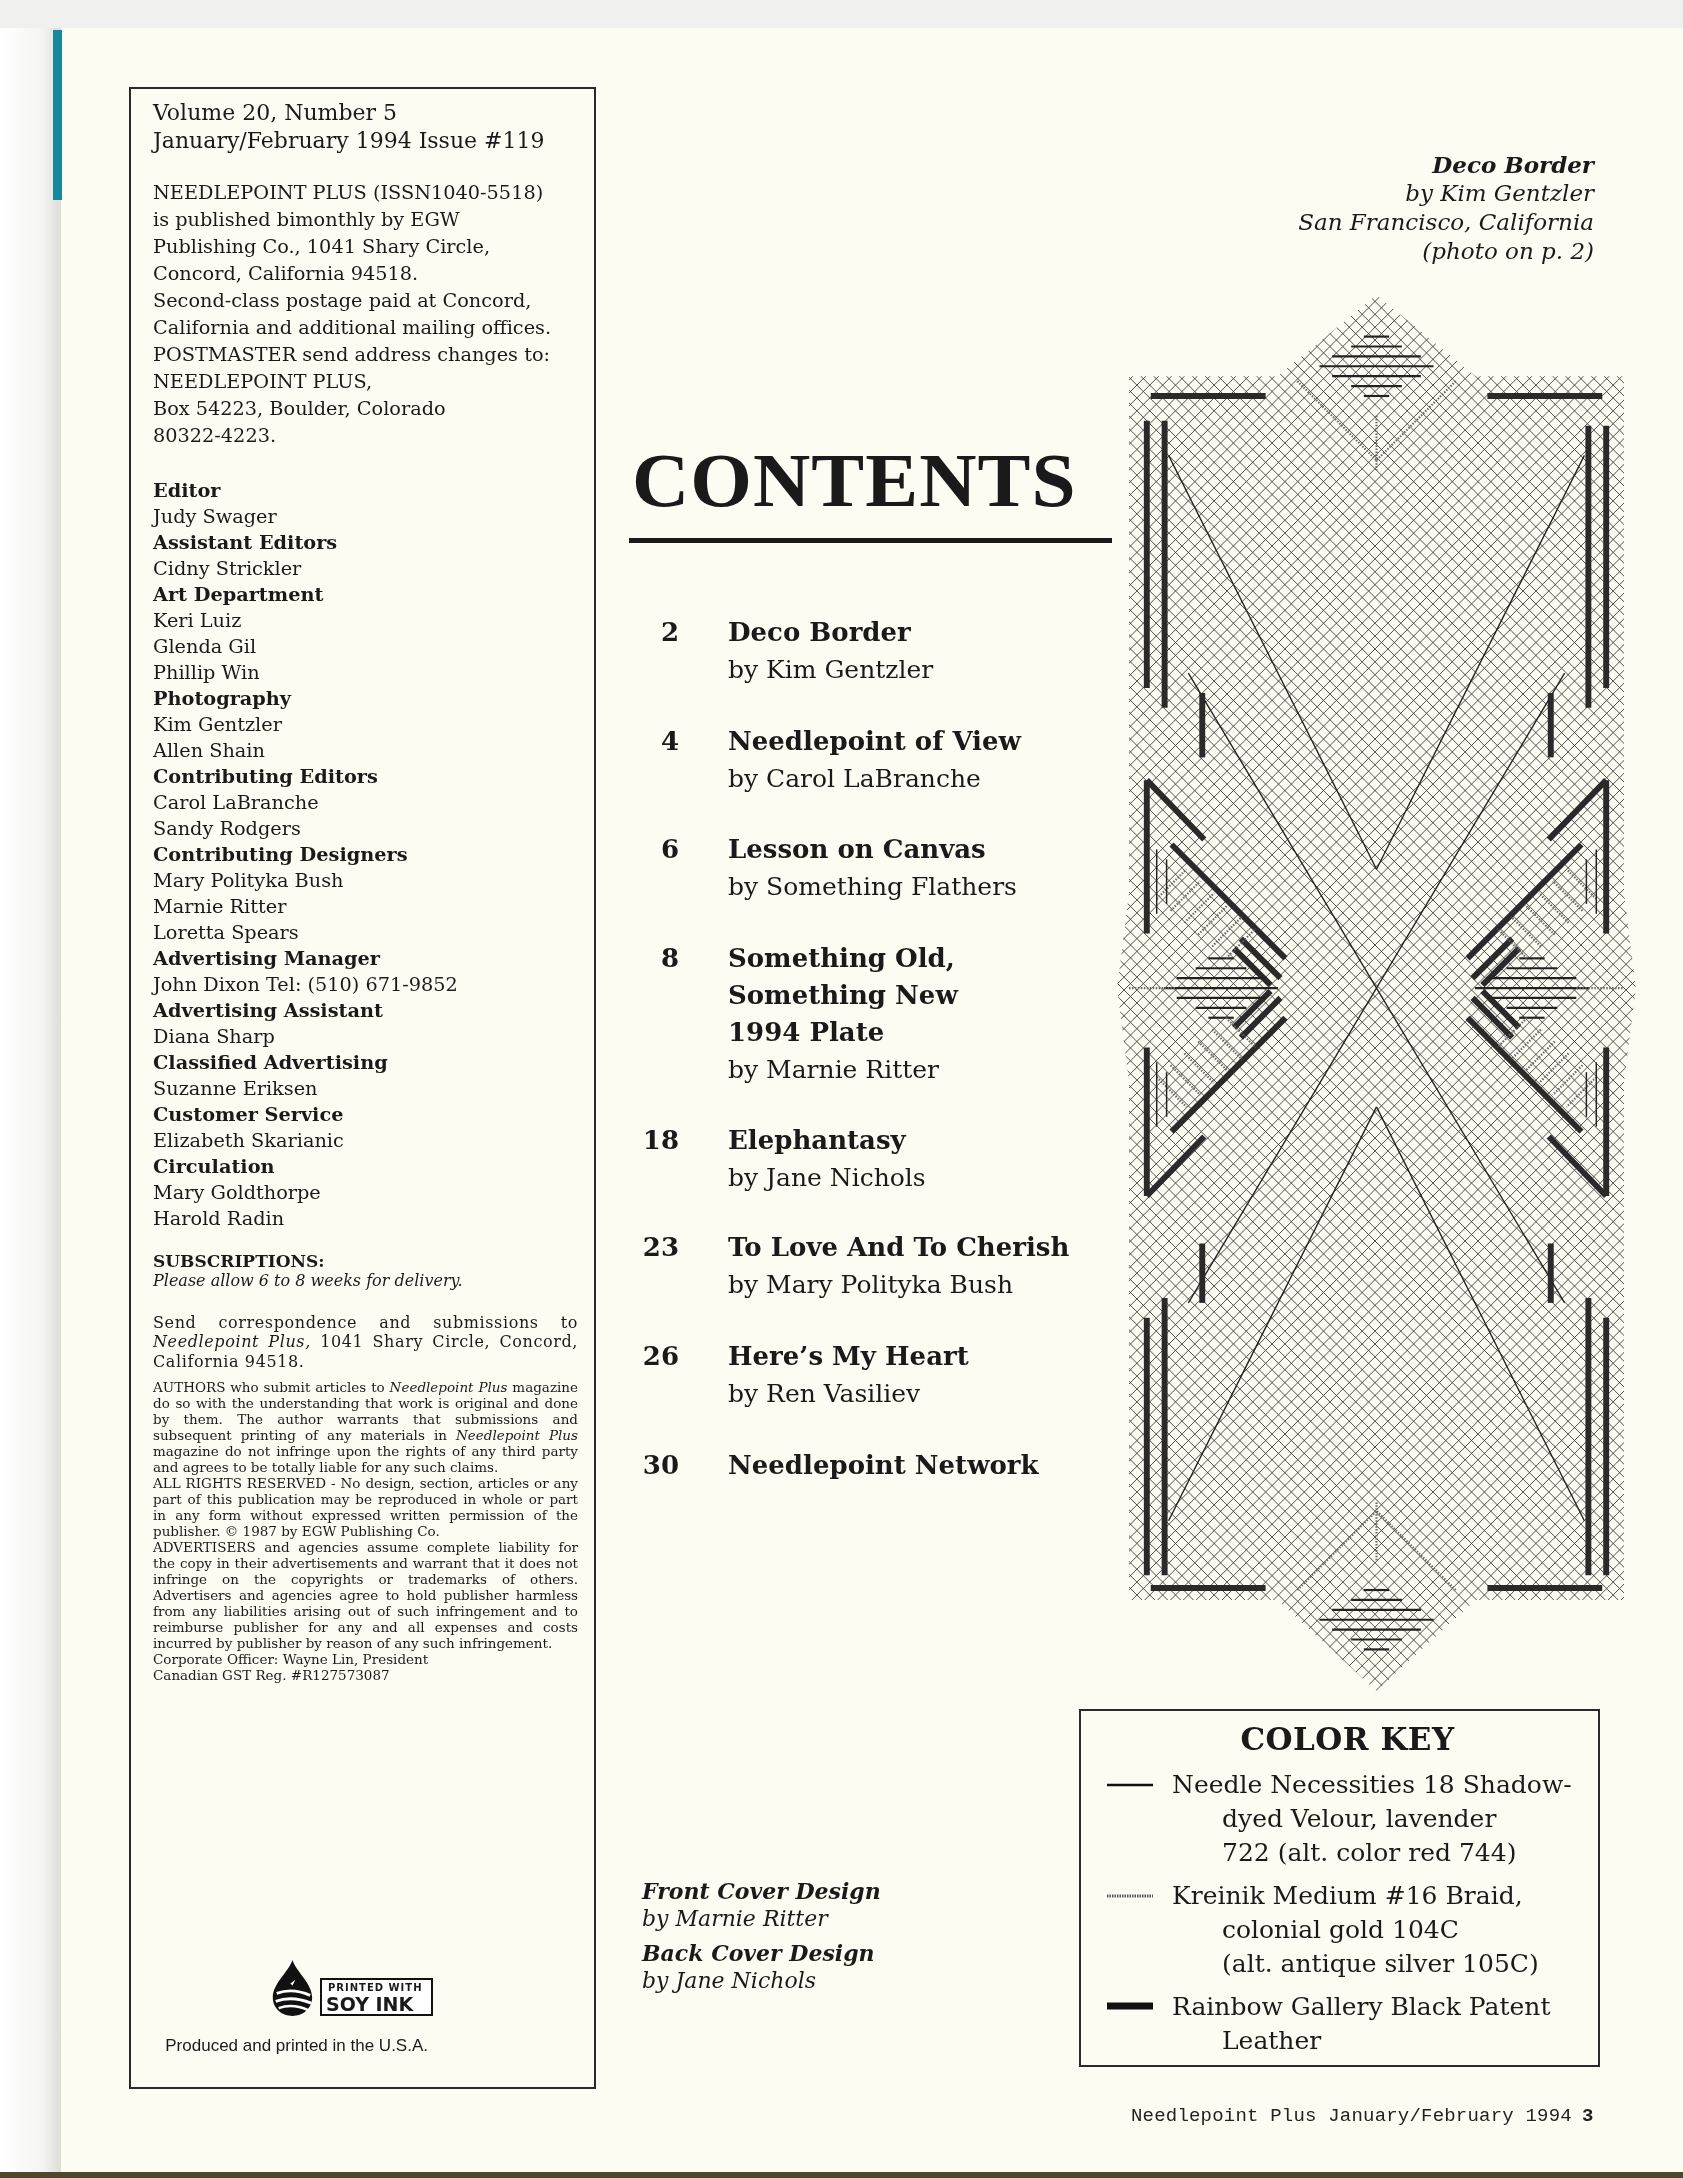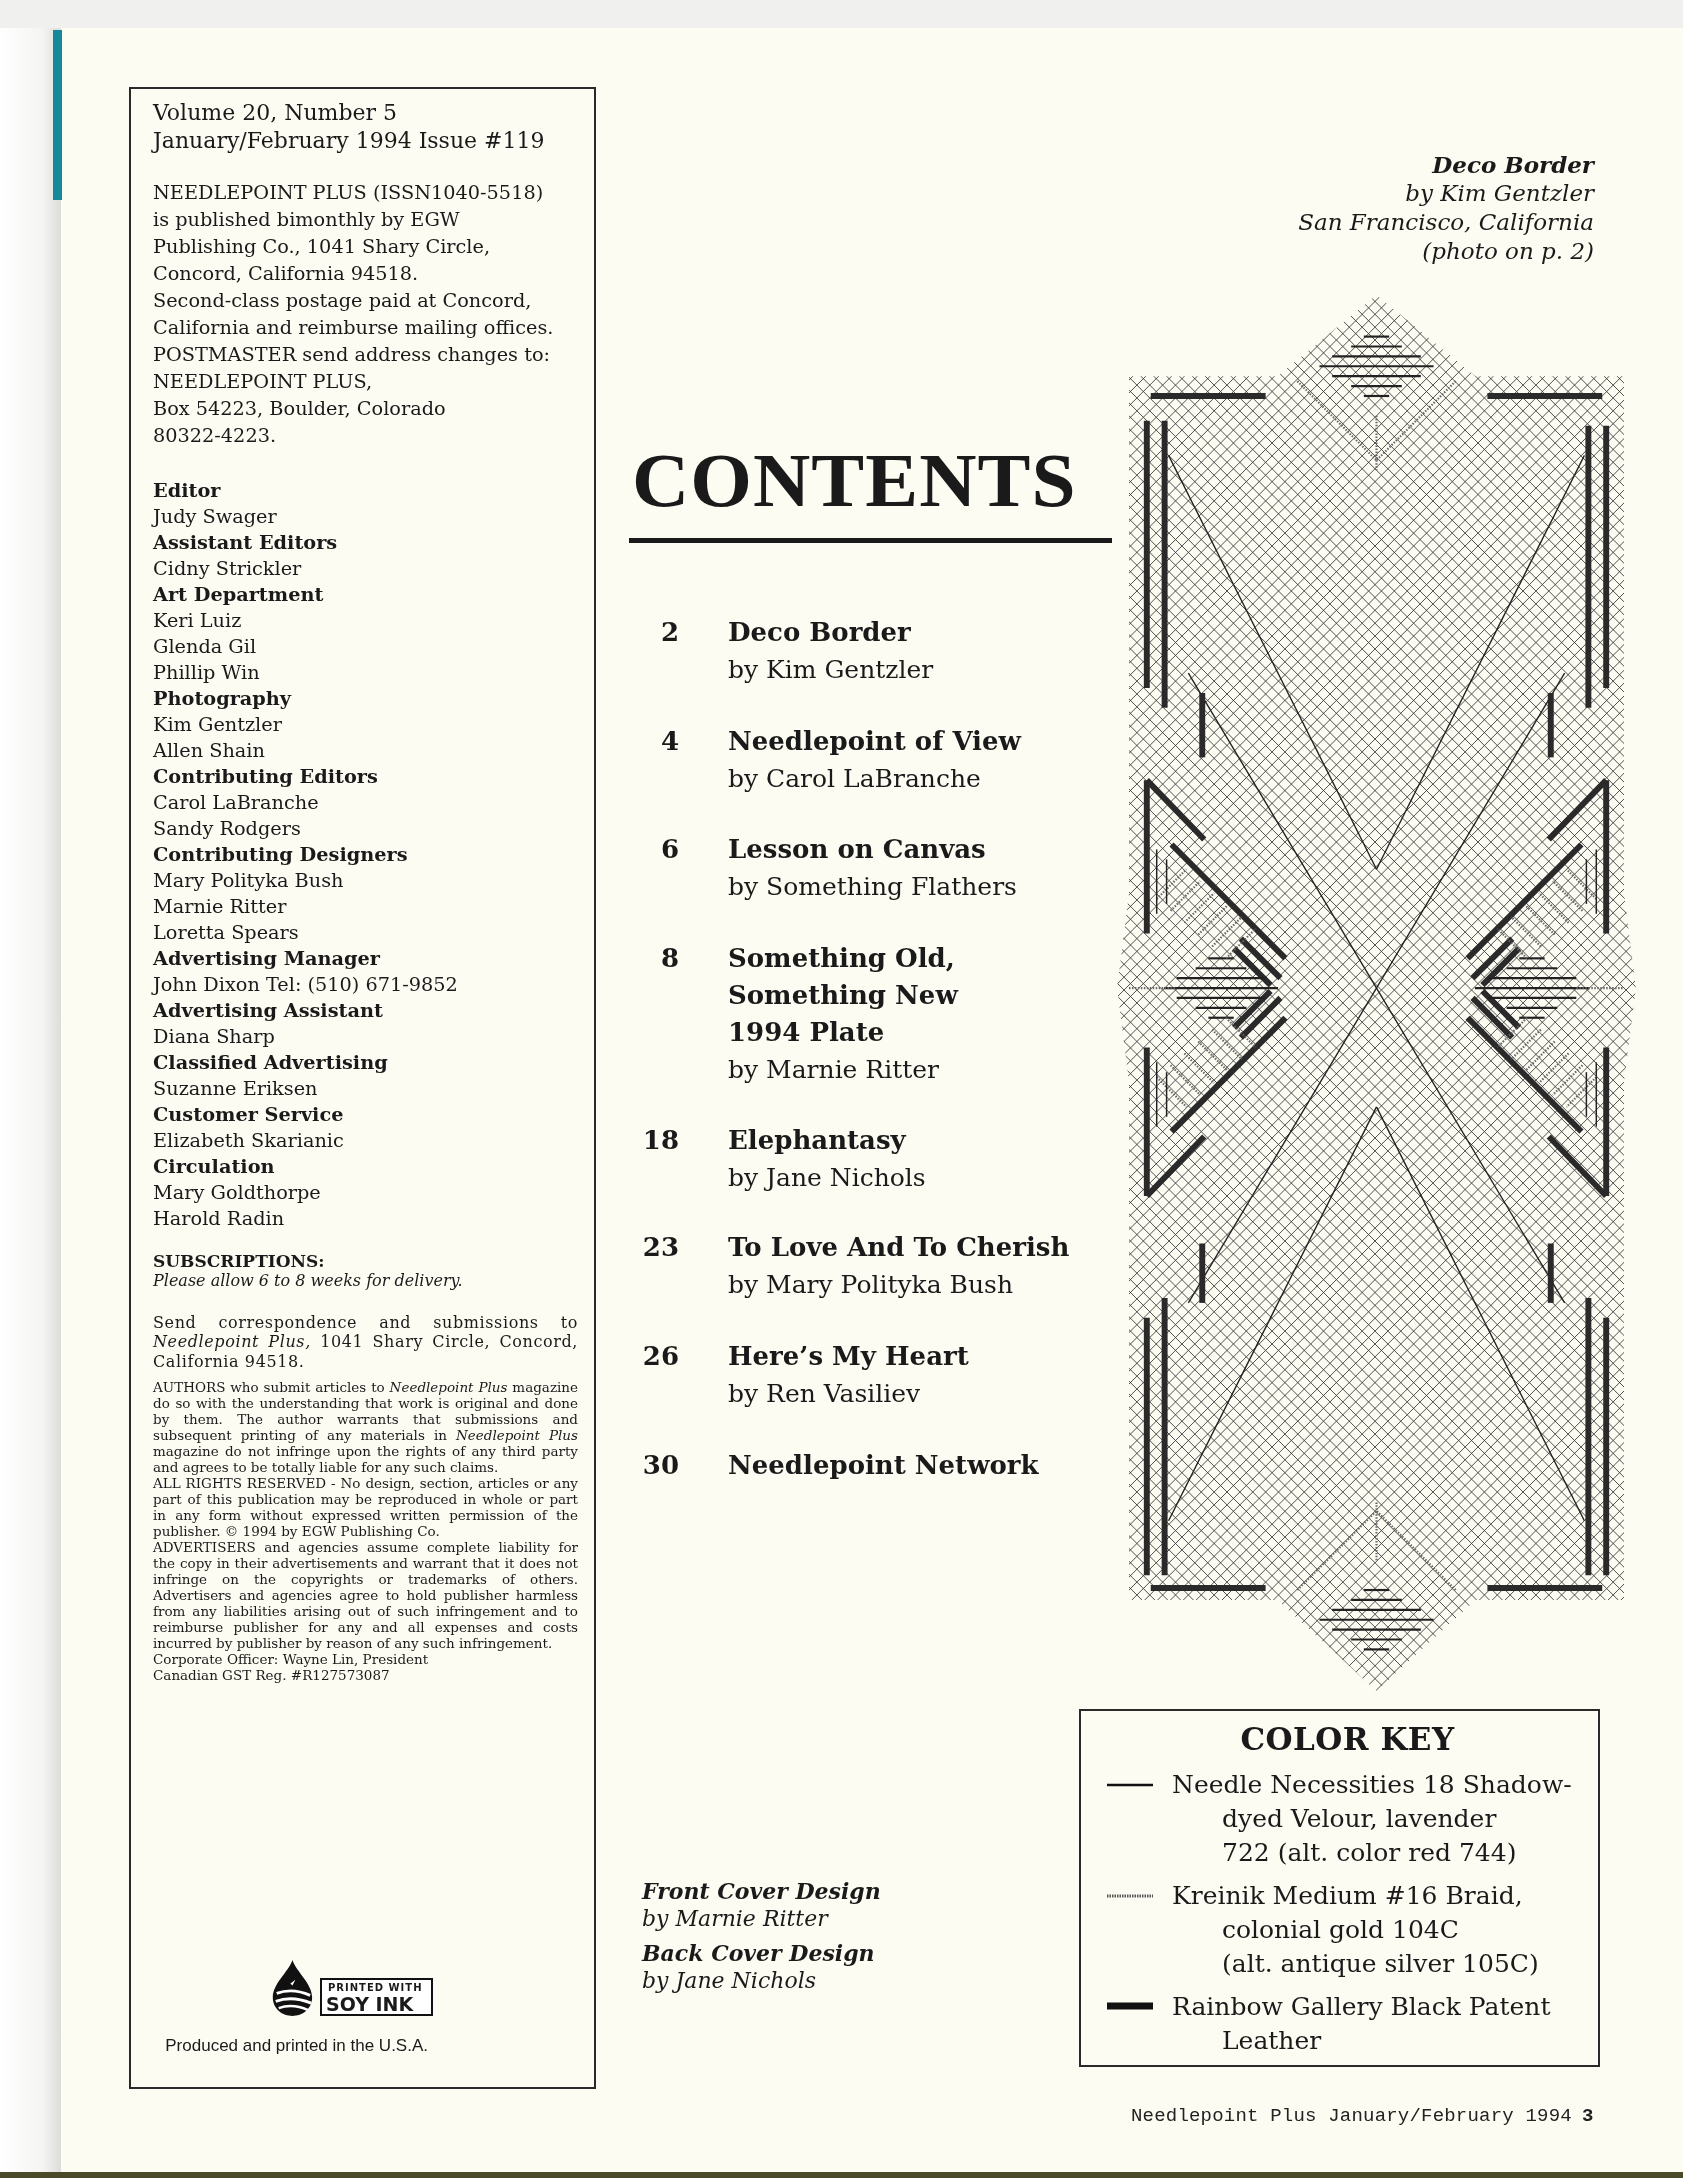--- a/index.html
+++ b/index.html
@@ -83,21 +83,21 @@
 <div class="masthead">
   <div class="mh-vol">Volume 20, Number 5</div>
   <div class="mh-vol">January/February 1994 Issue #119</div>
 
   <div class="mh-pub">
     <div>NEEDLEPOINT PLUS (ISSN1040-5518)</div>
     <div>is published bimonthly by EGW</div>
     <div>Publishing Co., 1041  Shary Circle,</div>
     <div>Concord, California 94518.</div>
     <div>Second-class postage paid at Concord,</div>
-    <div>California  and  reimburse  mailing offices.</div>
+    <div>California  and  additional  mailing offices.</div>
     <div>POSTMASTER send address changes to:</div>
     <div>NEEDLEPOINT PLUS,</div>
     <div>Box 54223, Boulder, Colorado</div>
     <div>80322-4223.</div>
   </div>
 
   <div class="mh-staff" id="staff">
       <div class="role">Editor</div>
       <div>Judy Swager</div>
       <div class="role">Assistant Editors</div>
@@ -131,21 +131,21 @@
 
   <div class="mh-subs">
     <div class="hd">SUBSCRIPTIONS:</div>
     <div class="it">Please allow 6 to 8 weeks for delivery.</div>
   </div>
 
   <div class="mh-corr"><span>Send correspondence and submissions to</span> <span class="it">Needlepoint Plus,</span><span> 1041 Shary Circle, Concord, California 94518.</span></div>
 
   <div class="mh-legal">
     <div><span>AUTHORS who submit articles to </span><span class="it">Needlepoint Plus</span><span> magazine do so with the understanding that work is original and done by them. The author warrants that submissions and subsequent printing of any materials in </span><span class="it">Needlepoint Plus</span><span> magazine do not infringe upon the rights of any third party and agrees to be totally liable for any such claims.</span></div>
-    <div>ALL RIGHTS RESERVED - No design, section, articles or any part of this publication may be reproduced in whole or part in any form without expressed written permission of the publisher. © 1994 by EGW Publishing Co.</div>
+    <div>ALL RIGHTS RESERVED - No design, section, articles or any part of this publication may be reproduced in whole or part in any form without expressed written permission of the publisher. © 1987 by EGW Publishing Co.</div>
     <div>ADVERTISERS and agencies assume complete liability for the copy in their advertisements and warrant that it does not infringe on the copyrights or trademarks of others. Advertisers and agencies agree to hold publisher harmless from any liabilities arising out of such infringement and to reimburse publisher for any and all expenses and costs incurred by publisher by reason of any such infringement.</div>
     <div>Corporate Officer: Wayne Lin, President</div>
     <div>Canadian GST Reg. #R127573087</div>
   </div>
 </div>
 
 <div class="soy">
   <svg class="soy-drop" viewBox="0 0 62 60">
     <path d="M34 2 C30 14 14 26 14 40 C14 52 24 59 34 59 C44 59 54 52 54 40 C54 26 38 14 34 2 Z" fill="#111"></path>
     <path d="M18 36 Q34 30 52 38" stroke="#fff" stroke-width="3" fill="none"></path>

